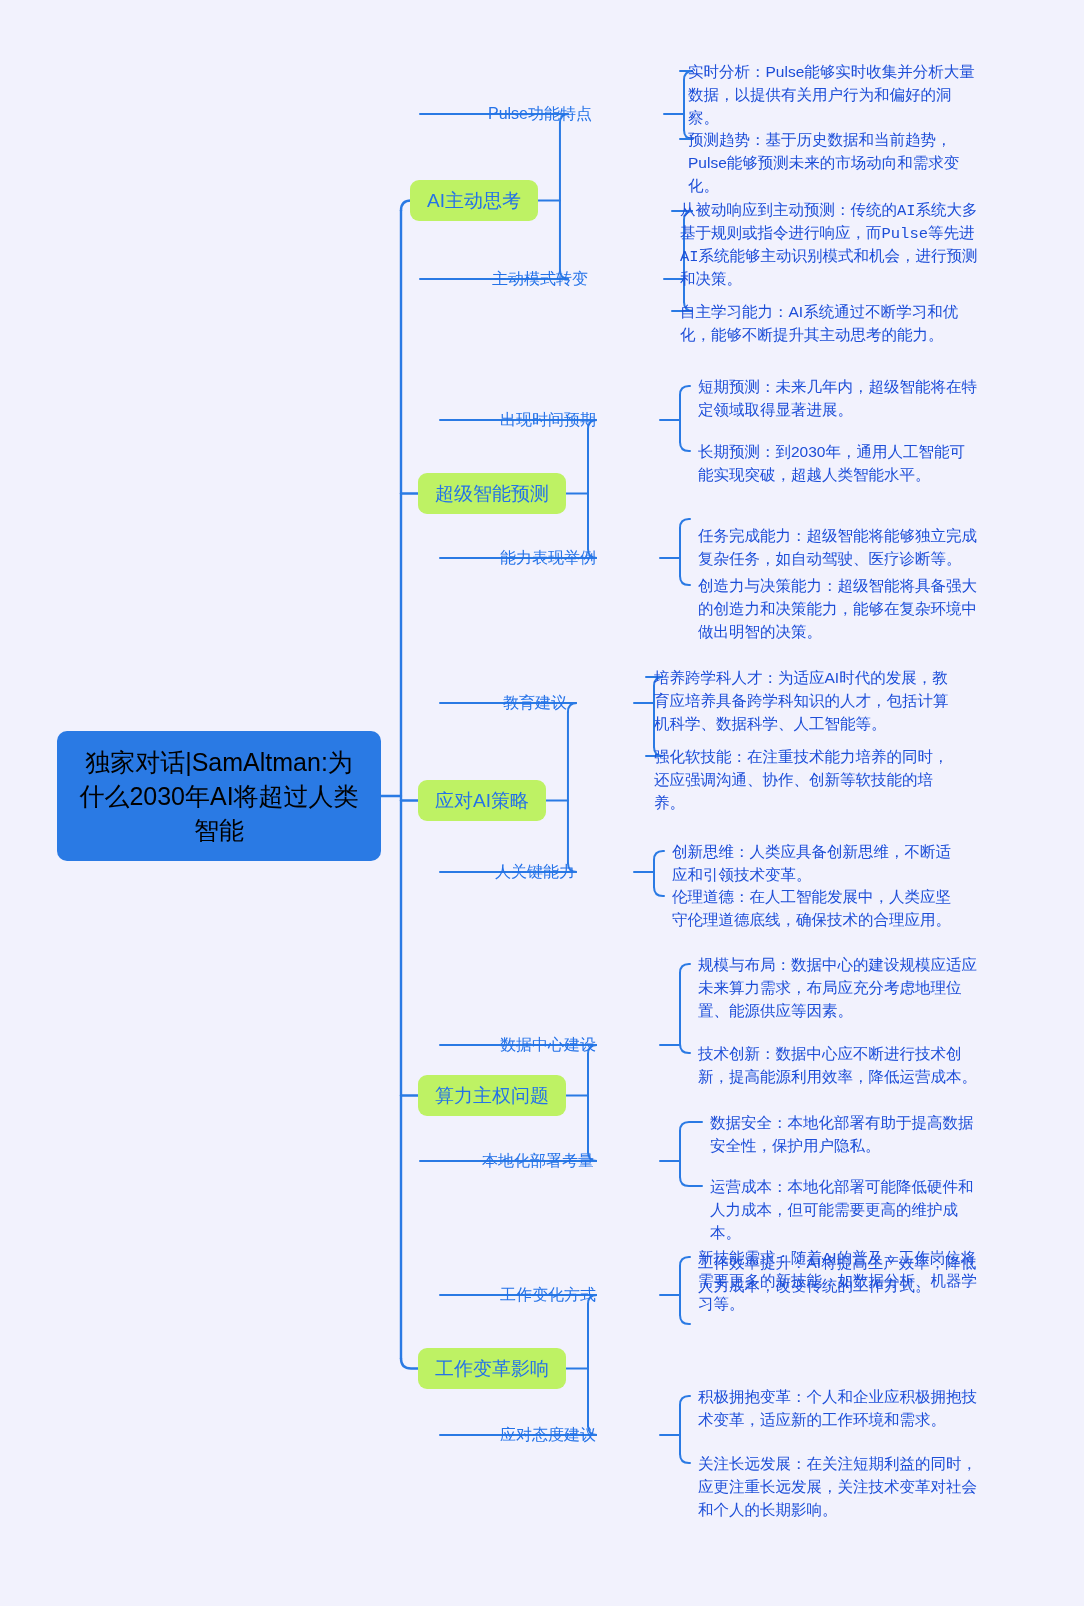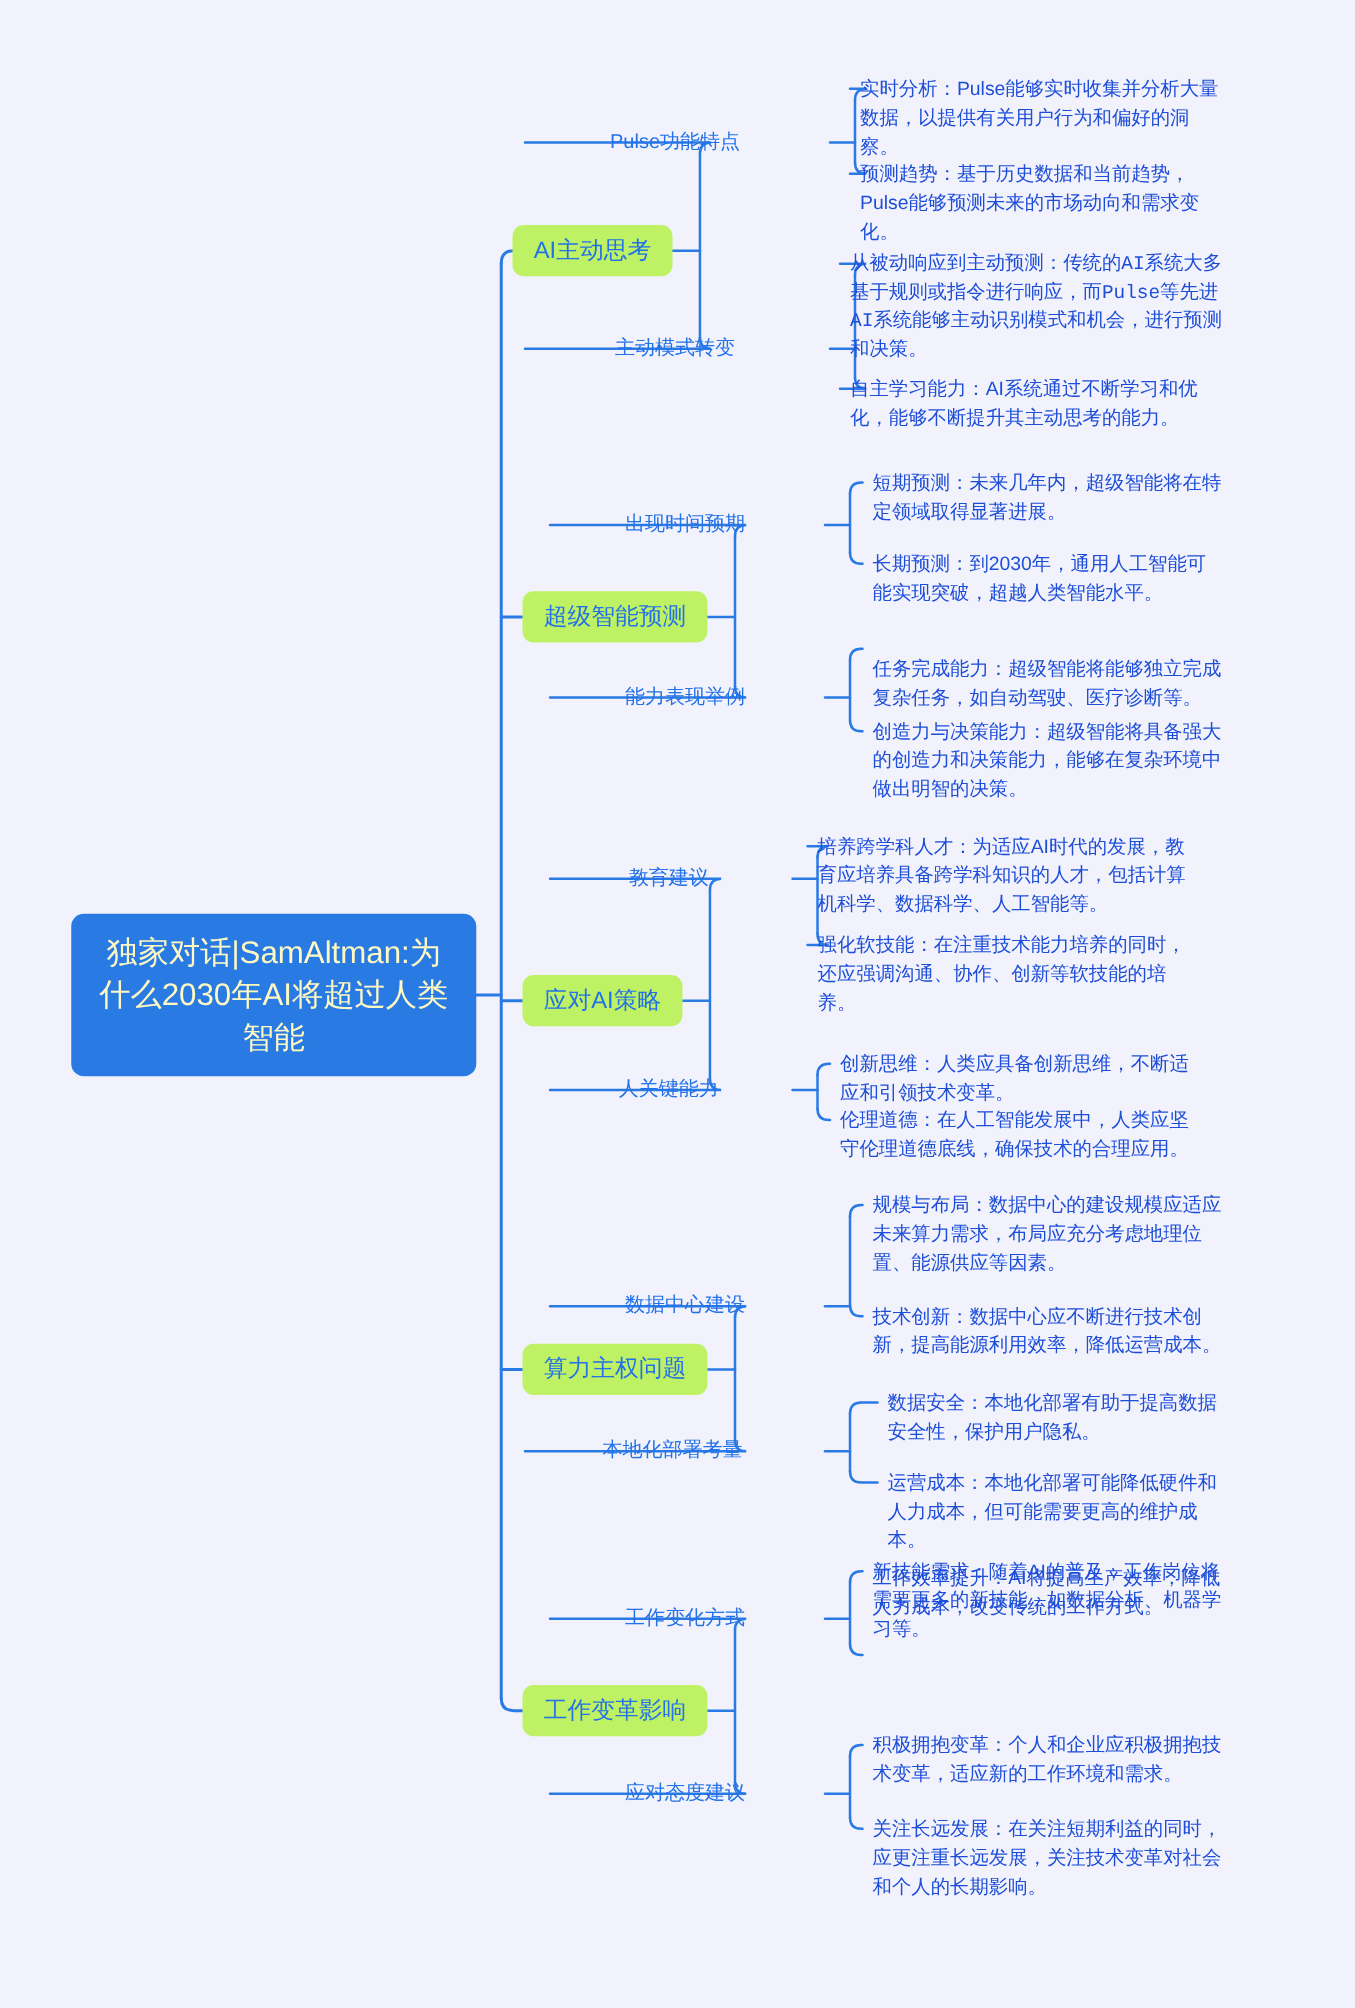--- a/index.html
+++ b/index.html
@@ -10,21 +10,21 @@
     position:relative;overflow:hidden;
   }
   #mindmap{position:absolute;inset:0;width:1084px;height:1606px;}
   #wires{position:absolute;left:0;top:0;width:1084px;height:1606px;pointer-events:none;}
 
   .root-node{
     position:absolute;
     left:57px;top:731px;width:324px;
     box-sizing:border-box;
     background:#2a7ae4;
-    color:#fef9c3;
+    color:#000000;
     border-radius:10px;
     padding:14px 16px;
     font-size:25px;line-height:34px;
     text-align:center;
     letter-spacing:0px;
   }
 
   .l2-node{
     position:absolute;
     box-sizing:border-box;

